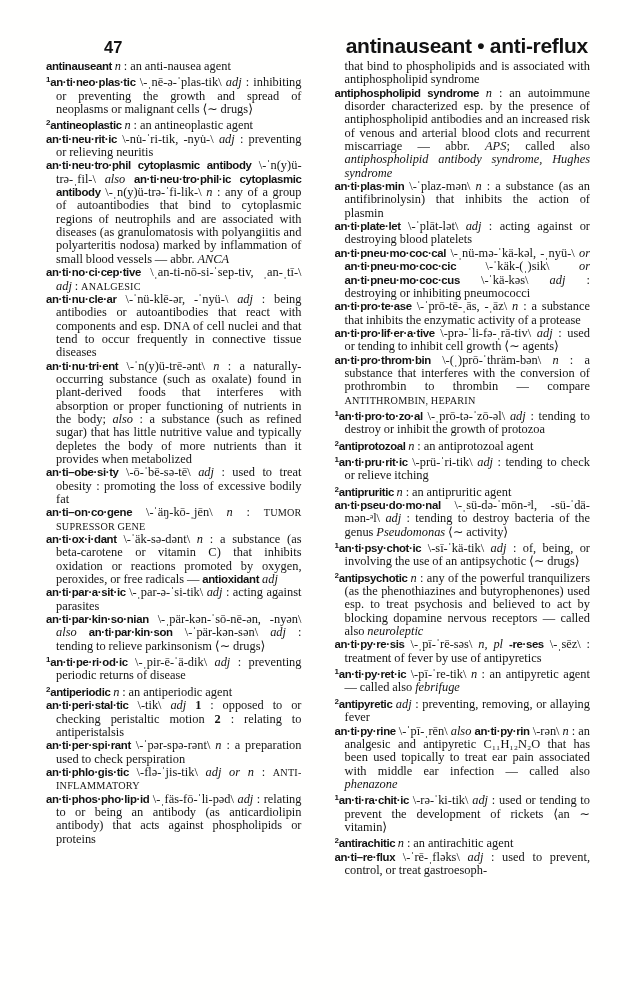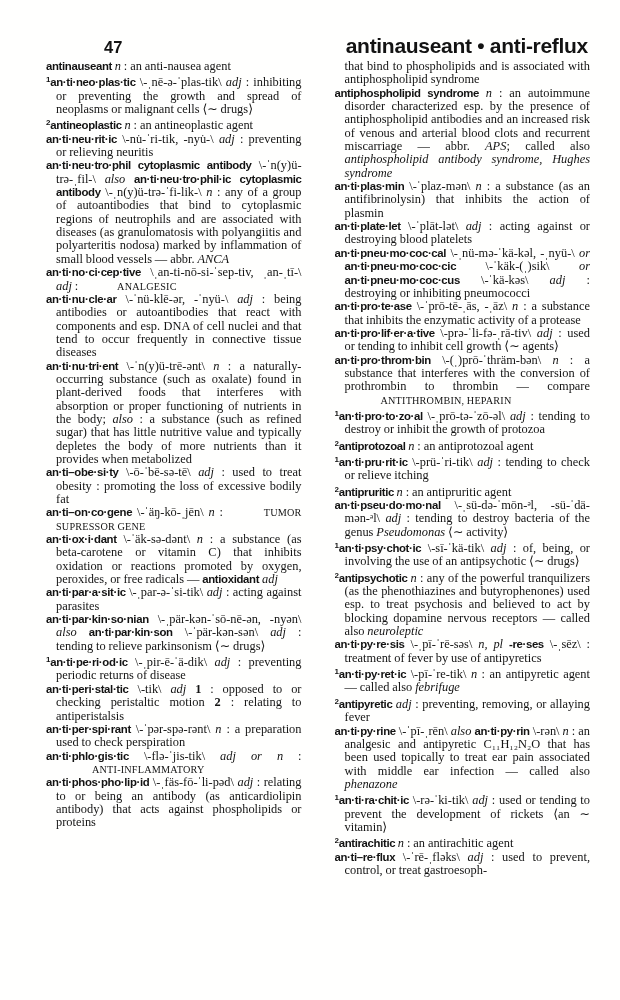--- a/index.html
+++ b/index.html
@@ -45,21 +45,21 @@
     word-spacing:-0.2px;
   }
   p.entry.cont{text-indent:0;}
   .hw{
     font-family:"Liberation Sans", sans-serif;
     font-weight:700;
     font-size:11.4px;
     letter-spacing:-0.35px;
   }
   .it{font-style:italic;}
-  .sc{font-size:10.2px;letter-spacing:0.2px;margin-left:36px;}
+  .sc{font-size:10.2px;letter-spacing:0.2px;}
   .bs{font-weight:700;}
   .sup{
     font-family:"Liberation Sans", sans-serif;
     font-weight:700;
     font-size:8px;
     vertical-align:4px;
     letter-spacing:-0.3px;
   }
 </style>
 </head>
@@ -79,20 +79,21 @@
         <p class="entry"><span class="hw">an·ti·neu·tro·phil cytoplasmic antibody</span><span> \-ˈn(y)ü-trə-ˌfil-\ </span><span class="it">also</span><span> </span><span class="hw">an·ti·neu·tro·phil·ic cytoplasmic antibody</span><span> \-ˌn(y)ü-trə-ˈfi-lik-\ </span><span class="it">n</span><span> : any of a group of autoantibodies that bind to cytoplasmic regions of neutrophils and are associated with diseases (as granulomatosis with polyangiitis and polyarteritis nodosa) marked by inflammation of small blood vessels — abbr. </span><span class="it">ANCA</span></p>
         <p class="entry"><span class="hw">an·ti·no·ci·cep·tive</span><span> \ˌan-ti-nō-si-ˈsep-tiv, ˌan-ˌtī-\ </span><span class="it">adj</span><span> : </span><span class="sc">ANALGESIC</span></p>
         <p class="entry"><span class="hw">an·ti·nu·cle·ar</span><span> \-ˈnü-klē-ər, -ˈnyü-\ </span><span class="it">adj</span><span> : being antibodies or autoantibodies that react with components and esp. DNA of cell nuclei and that tend to occur frequently in connective tissue diseases</span></p>
         <p class="entry"><span class="hw">an·ti·nu·tri·ent</span><span> \-ˈn(y)ü-trē-ənt\ </span><span class="it">n</span><span> : a naturally-occurring substance (such as oxalate) found in plant-derived foods that interferes with absorption or proper functioning of nutrients in the body; </span><span class="it">also</span><span> : a substance (such as refined sugar) that has little nutritive value and typically depletes the body of more nutrients than it provides when metabolized</span></p>
         <p class="entry"><span class="hw">an·ti–obe·si·ty</span><span> \-ō-ˈbē-sə-tē\ </span><span class="it">adj</span><span> : used to treat obesity : promoting the loss of excessive bodily fat</span></p>
         <p class="entry"><span class="hw">an·ti–on·co·gene</span><span> \-ˈäŋ-kō-ˌjēn\ </span><span class="it">n</span><span> : </span><span class="sc">TUMOR SUPRESSOR GENE</span></p>
         <p class="entry"><span class="hw">an·ti·ox·i·dant</span><span> \-ˈäk-sə-dənt\ </span><span class="it">n</span><span> : a substance (as beta-carotene or vitamin C) that inhibits oxidation or reactions promoted by oxygen, peroxides, or free radicals — </span><span class="hw">antioxidant</span><span> </span><span class="it">adj</span></p>
         <p class="entry"><span class="hw">an·ti·par·a·sit·ic</span><span> \-ˌpar-ə-ˈsi-tik\ </span><span class="it">adj</span><span> : acting against parasites</span></p>
         <p class="entry"><span class="hw">an·ti·par·kin·so·nian</span><span> \-ˌpär-kən-ˈsō-nē-ən, -nyən\ </span><span class="it">also</span><span> </span><span class="hw">an·ti·par·kin·son</span><span> \-ˈpär-kən-sən\ </span><span class="it">adj</span><span> : tending to relieve parkinsonism ⟨∼ drugs⟩</span></p>
         <p class="entry"><span class="sup">1</span><span class="hw">an·ti·pe·ri·od·ic</span><span> \-ˌpir-ē-ˈä-dik\ </span><span class="it">adj</span><span> : preventing periodic returns of disease</span></p>
+        <p class="entry"><span class="sup">2</span><span class="hw">antiperiodic </span><span class="it">n</span><span> : an antiperiodic agent</span></p>
         <p class="entry"><span class="hw">an·ti·peri·stal·tic</span><span> \-tik\ </span><span class="it">adj</span><span> </span><span class="bs">1</span><span> : opposed to or checking peristaltic motion </span><span class="bs">2</span><span> : relating to antiperistalsis</span></p>
         <p class="entry"><span class="hw">an·ti·per·spi·rant</span><span> \-ˈpər-spə-rənt\ </span><span class="it">n</span><span> : a preparation used to check perspiration</span></p>
         <p class="entry"><span class="hw">an·ti·phlo·gis·tic</span><span> \-flə-ˈjis-tik\ </span><span class="it">adj or n</span><span> : </span><span class="sc">ANTI-INFLAMMATORY</span></p>
         <p class="entry"><span class="hw">an·ti·phos·pho·lip·id</span><span> \-ˌfäs-fō-ˈli-pəd\ </span><span class="it">adj</span><span> : relating to or being an antibody (as anticardiolipin antibody) that acts against phospholipids or proteins</span></p>
       </div>
     <div class="col" id="col-right">
         <p class="entry cont"><span>that bind to phospholipids and is associated with antiphospholipid syndrome</span></p>
         <p class="entry"><span class="hw">antiphospholipid syndrome </span><span class="it">n</span><span> : an autoimmune disorder characterized esp. by the presence of antiphospholipid antibodies and an increased risk of venous and arterial blood clots and recurrent miscarriage — abbr. </span><span class="it">APS</span><span>; called also </span><span class="it">antiphospholipid antibody syndrome, Hughes syndrome</span></p>
         <p class="entry"><span class="hw">an·ti·plas·min</span><span> \-ˈplaz-mən\ </span><span class="it">n</span><span> : a substance (as an antifibrinolysin) that inhibits the action of plasmin</span></p>
         <p class="entry"><span class="hw">an·ti·plate·let</span><span> \-ˈplāt-lət\ </span><span class="it">adj</span><span> : acting against or destroying blood platelets</span></p>

